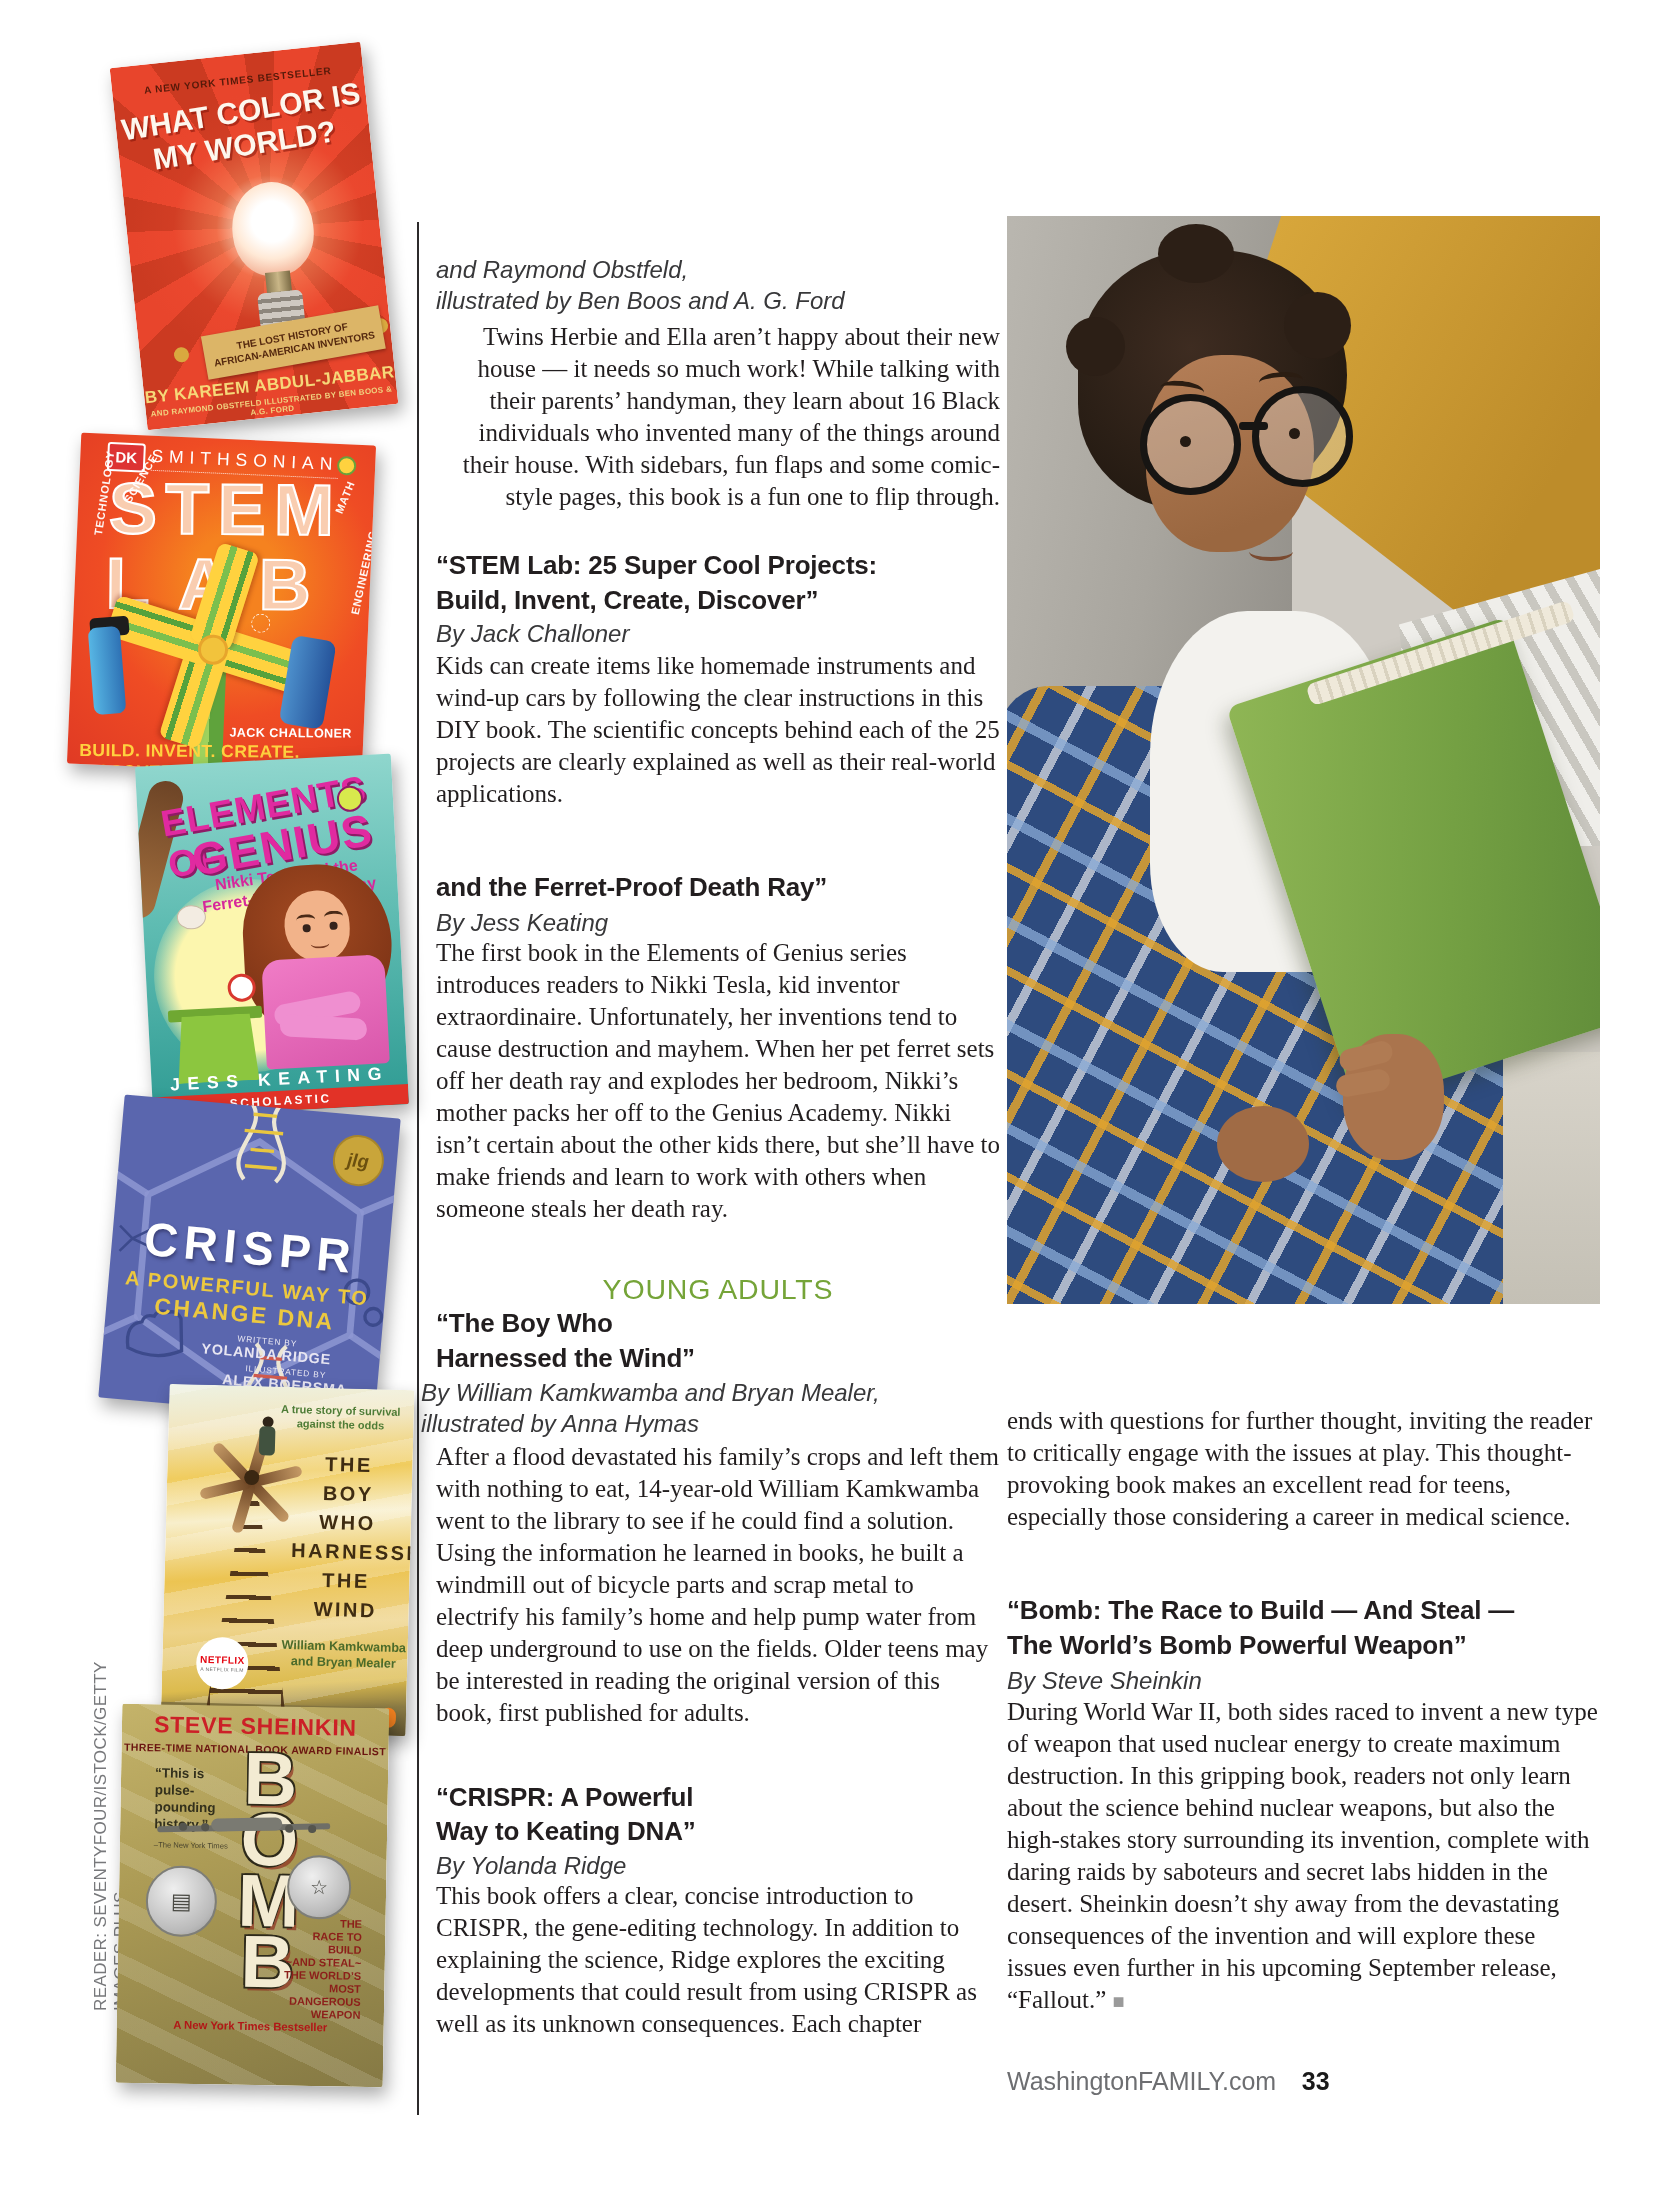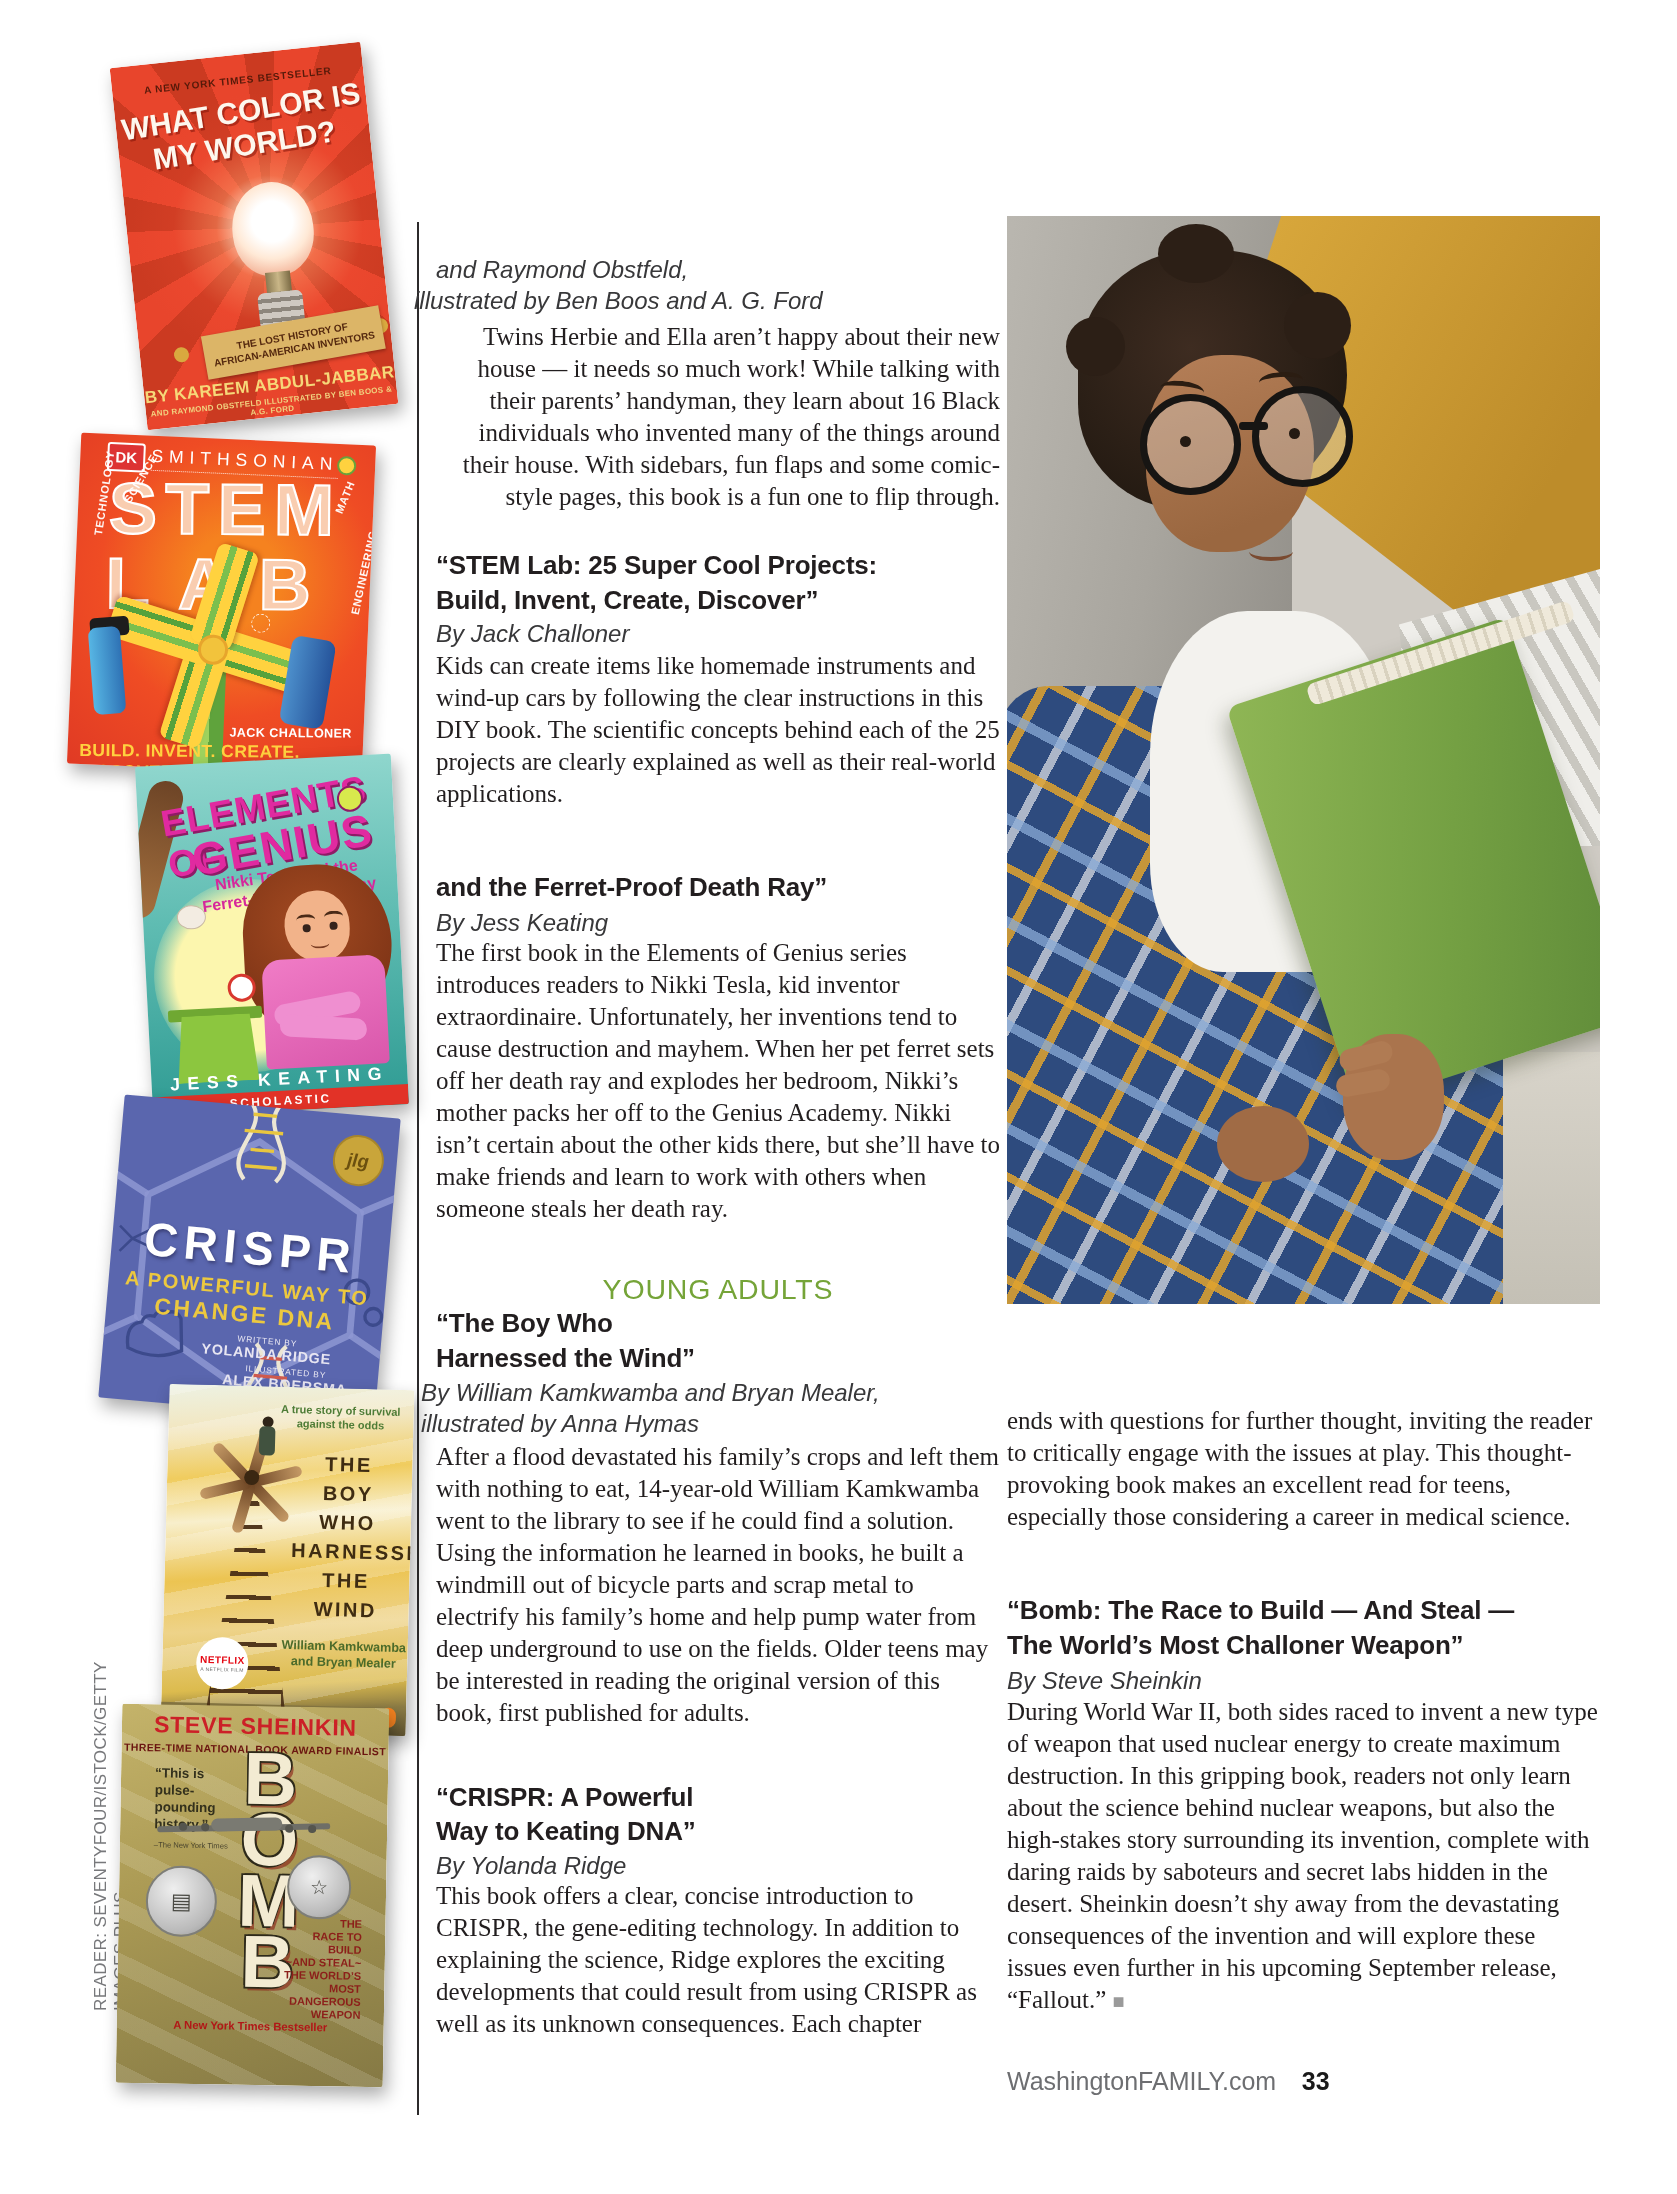--- a/index.html
+++ b/index.html
@@ -330,21 +330,21 @@
 BUILD
 ~AND STEAL~
 THE WORLD’S
 MOST
 DANGEROUS
 WEAPON</div>
     <div class="b6-best">A New York Times Bestseller</div>
   </div>
 
   <div class="abs byline" style="left:436px;top:254px;width:564px;">and Raymond Obstfeld,</div>
-  <div class="abs byline" style="left:414px;top:285px;width:564px;">illustrated by Ben Boos and A. G. Ford</div>
+  <div class="abs byline" style="left:436px;top:285px;width:564px;">illustrated by Ben Boos and A. G. Ford</div>
   <div class="abs serif" style="left:436px;top:321px;width:564px;text-align:right;">Twins Herbie and Ella aren’t happy about their new house — it needs so much work! While talking with their parents’ handyman, they learn about 16 Black individuals who invented many of the things around their house. With sidebars, fun flaps and some comic-style pages, this book is a fun one to flip through.</div>
 
   <div class="abs hsans" style="left:436px;top:548px;width:564px;">“STEM Lab: 25 Super Cool Projects:</div>
   <div class="abs hsans" style="left:436px;top:583px;width:564px;">Build, Invent, Create, Discover”</div>
   <div class="abs byline" style="left:436px;top:618px;width:564px;">By Jack Challoner</div>
   <div class="abs serif" style="left:436px;top:650px;width:564px;">Kids can create items like homemade instruments and wind-up cars by following the clear instructions in this DIY book. The scientific concepts behind each of the 25 projects are clearly explained as well as their real-world applications.</div>
 
   <div class="abs hsans" style="left:436px;top:870px;width:564px;">and the Ferret-Proof Death Ray”</div>
   <div class="abs byline" style="left:436px;top:907px;width:564px;">By Jess Keating</div>
   <div class="abs serif" style="left:436px;top:937px;width:564px;">The first book in the Elements of Genius series introduces readers to Nikki Tesla, kid inventor extraordinaire. Unfortunately, her inventions tend to cause destruction and mayhem. When her pet ferret sets off her death ray and explodes her bedroom, Nikki’s mother packs her off to the Genius Academy. Nikki isn’t certain about the other kids there, but she’ll have to make friends and learn to work with others when someone steals her death ray.</div>
@@ -385,21 +385,21 @@
     <div class="ph-pages"></div>
     <div class="ph-hand"></div>
     <div class="ph-finger" style="left:332px;top:829px;transform:rotate(-14deg);"></div>
     <div class="ph-finger" style="left:329px;top:856px;transform:rotate(-10deg);"></div>
     <div class="ph-hand2"></div>
   </div>
 
   <div class="abs serif" style="left:1007px;top:1405px;width:593px;">ends with questions for further thought, inviting the reader to critically engage with the issues at play. This thought-provoking book makes an excellent read for teens, especially those considering a career in medical science.</div>
 
   <div class="abs hsans" style="left:1007px;top:1593px;width:604px;">“Bomb: The Race to Build — And Steal —</div>
-  <div class="abs hsans" style="left:1007px;top:1628px;width:604px;">The World’s Most Challoner Weapon”</div>
+  <div class="abs hsans" style="left:1007px;top:1628px;width:604px;">The World’s Bomb Powerful Weapon”</div>
   <div class="abs byline" style="left:1007px;top:1665px;width:593px;">By Steve Sheinkin</div>
   <div class="abs serif" style="left:1007px;top:1696px;width:593px;">
     <span>During World War II, both sides raced to invent a new type of weapon that used nuclear energy to create maximum destruction. In this gripping book, readers not only learn about the science behind nuclear weapons, but also the high-stakes story surrounding its invention, complete with daring raids by saboteurs and secret labs hidden in the desert. Sheinkin doesn’t shy away from the devastating consequences of the invention and will explore these issues even further in his upcoming September release, “Fallout.”</span>
     <span class="endmark">■</span>
   </div>
 
   <div class="abs" style="left:1007px;top:2067px;width:593px;text-align:left;">
     <span class="footer-site">WashingtonFAMILY.com</span>
     <span class="footer-page">33</span>
   </div>

